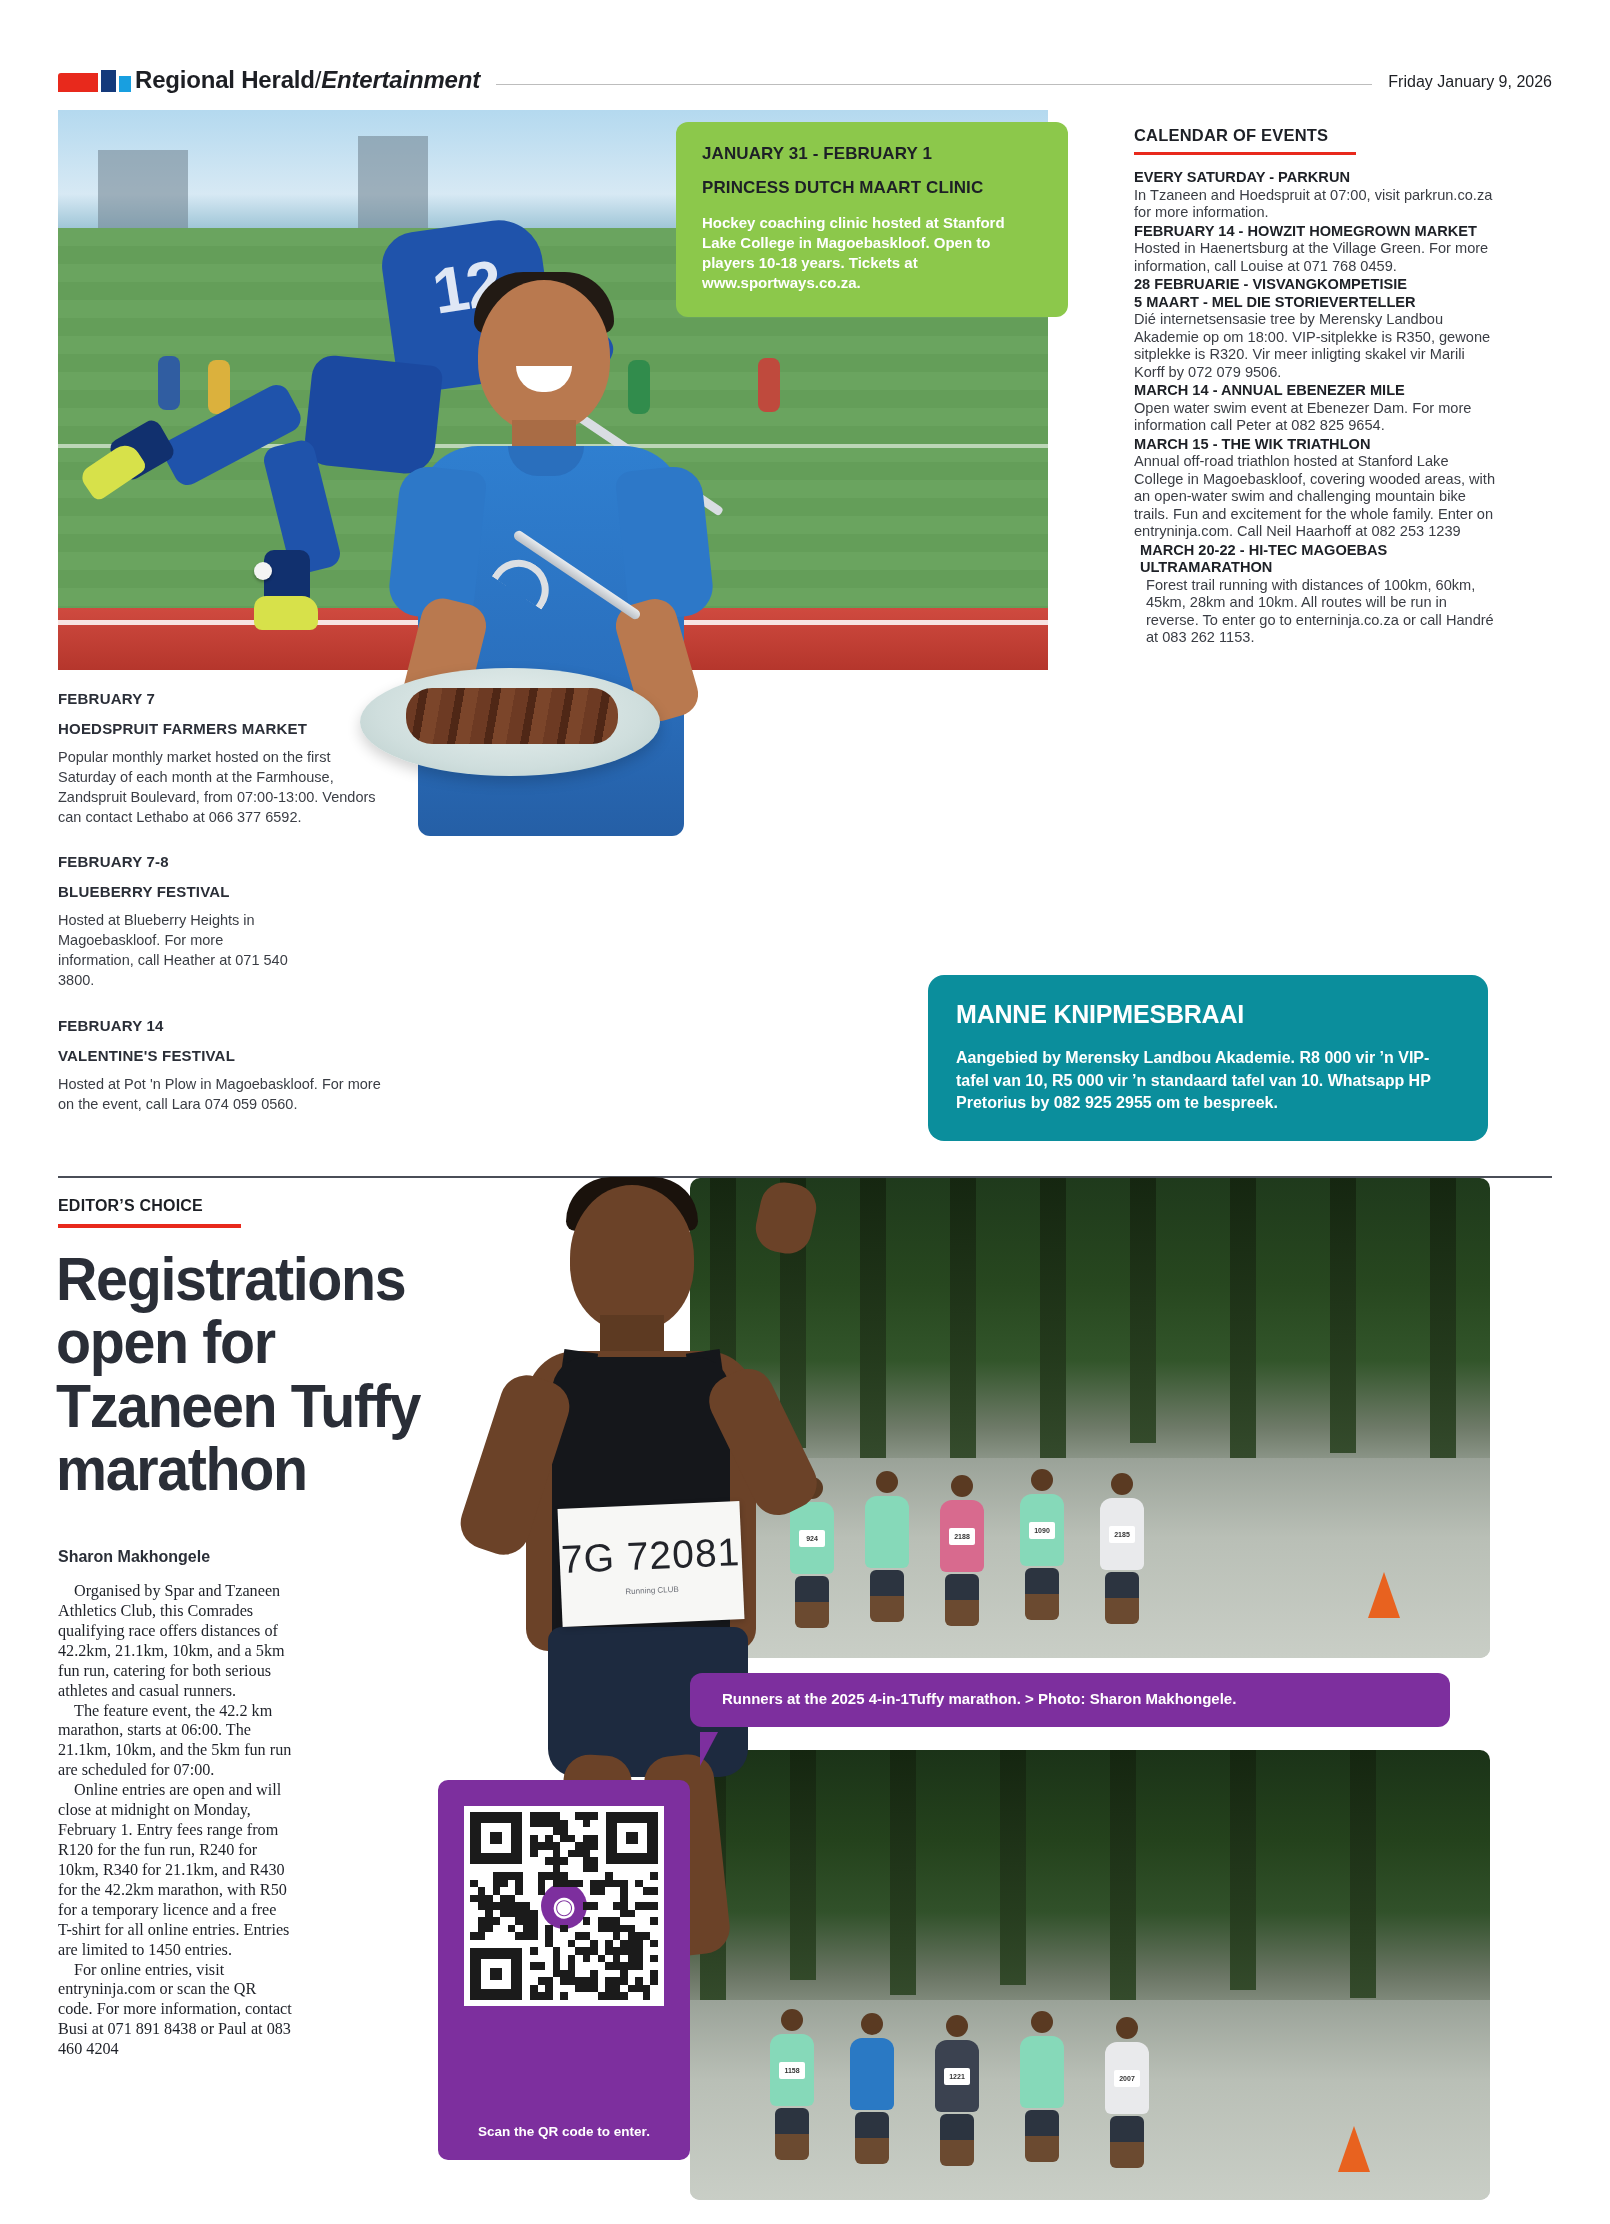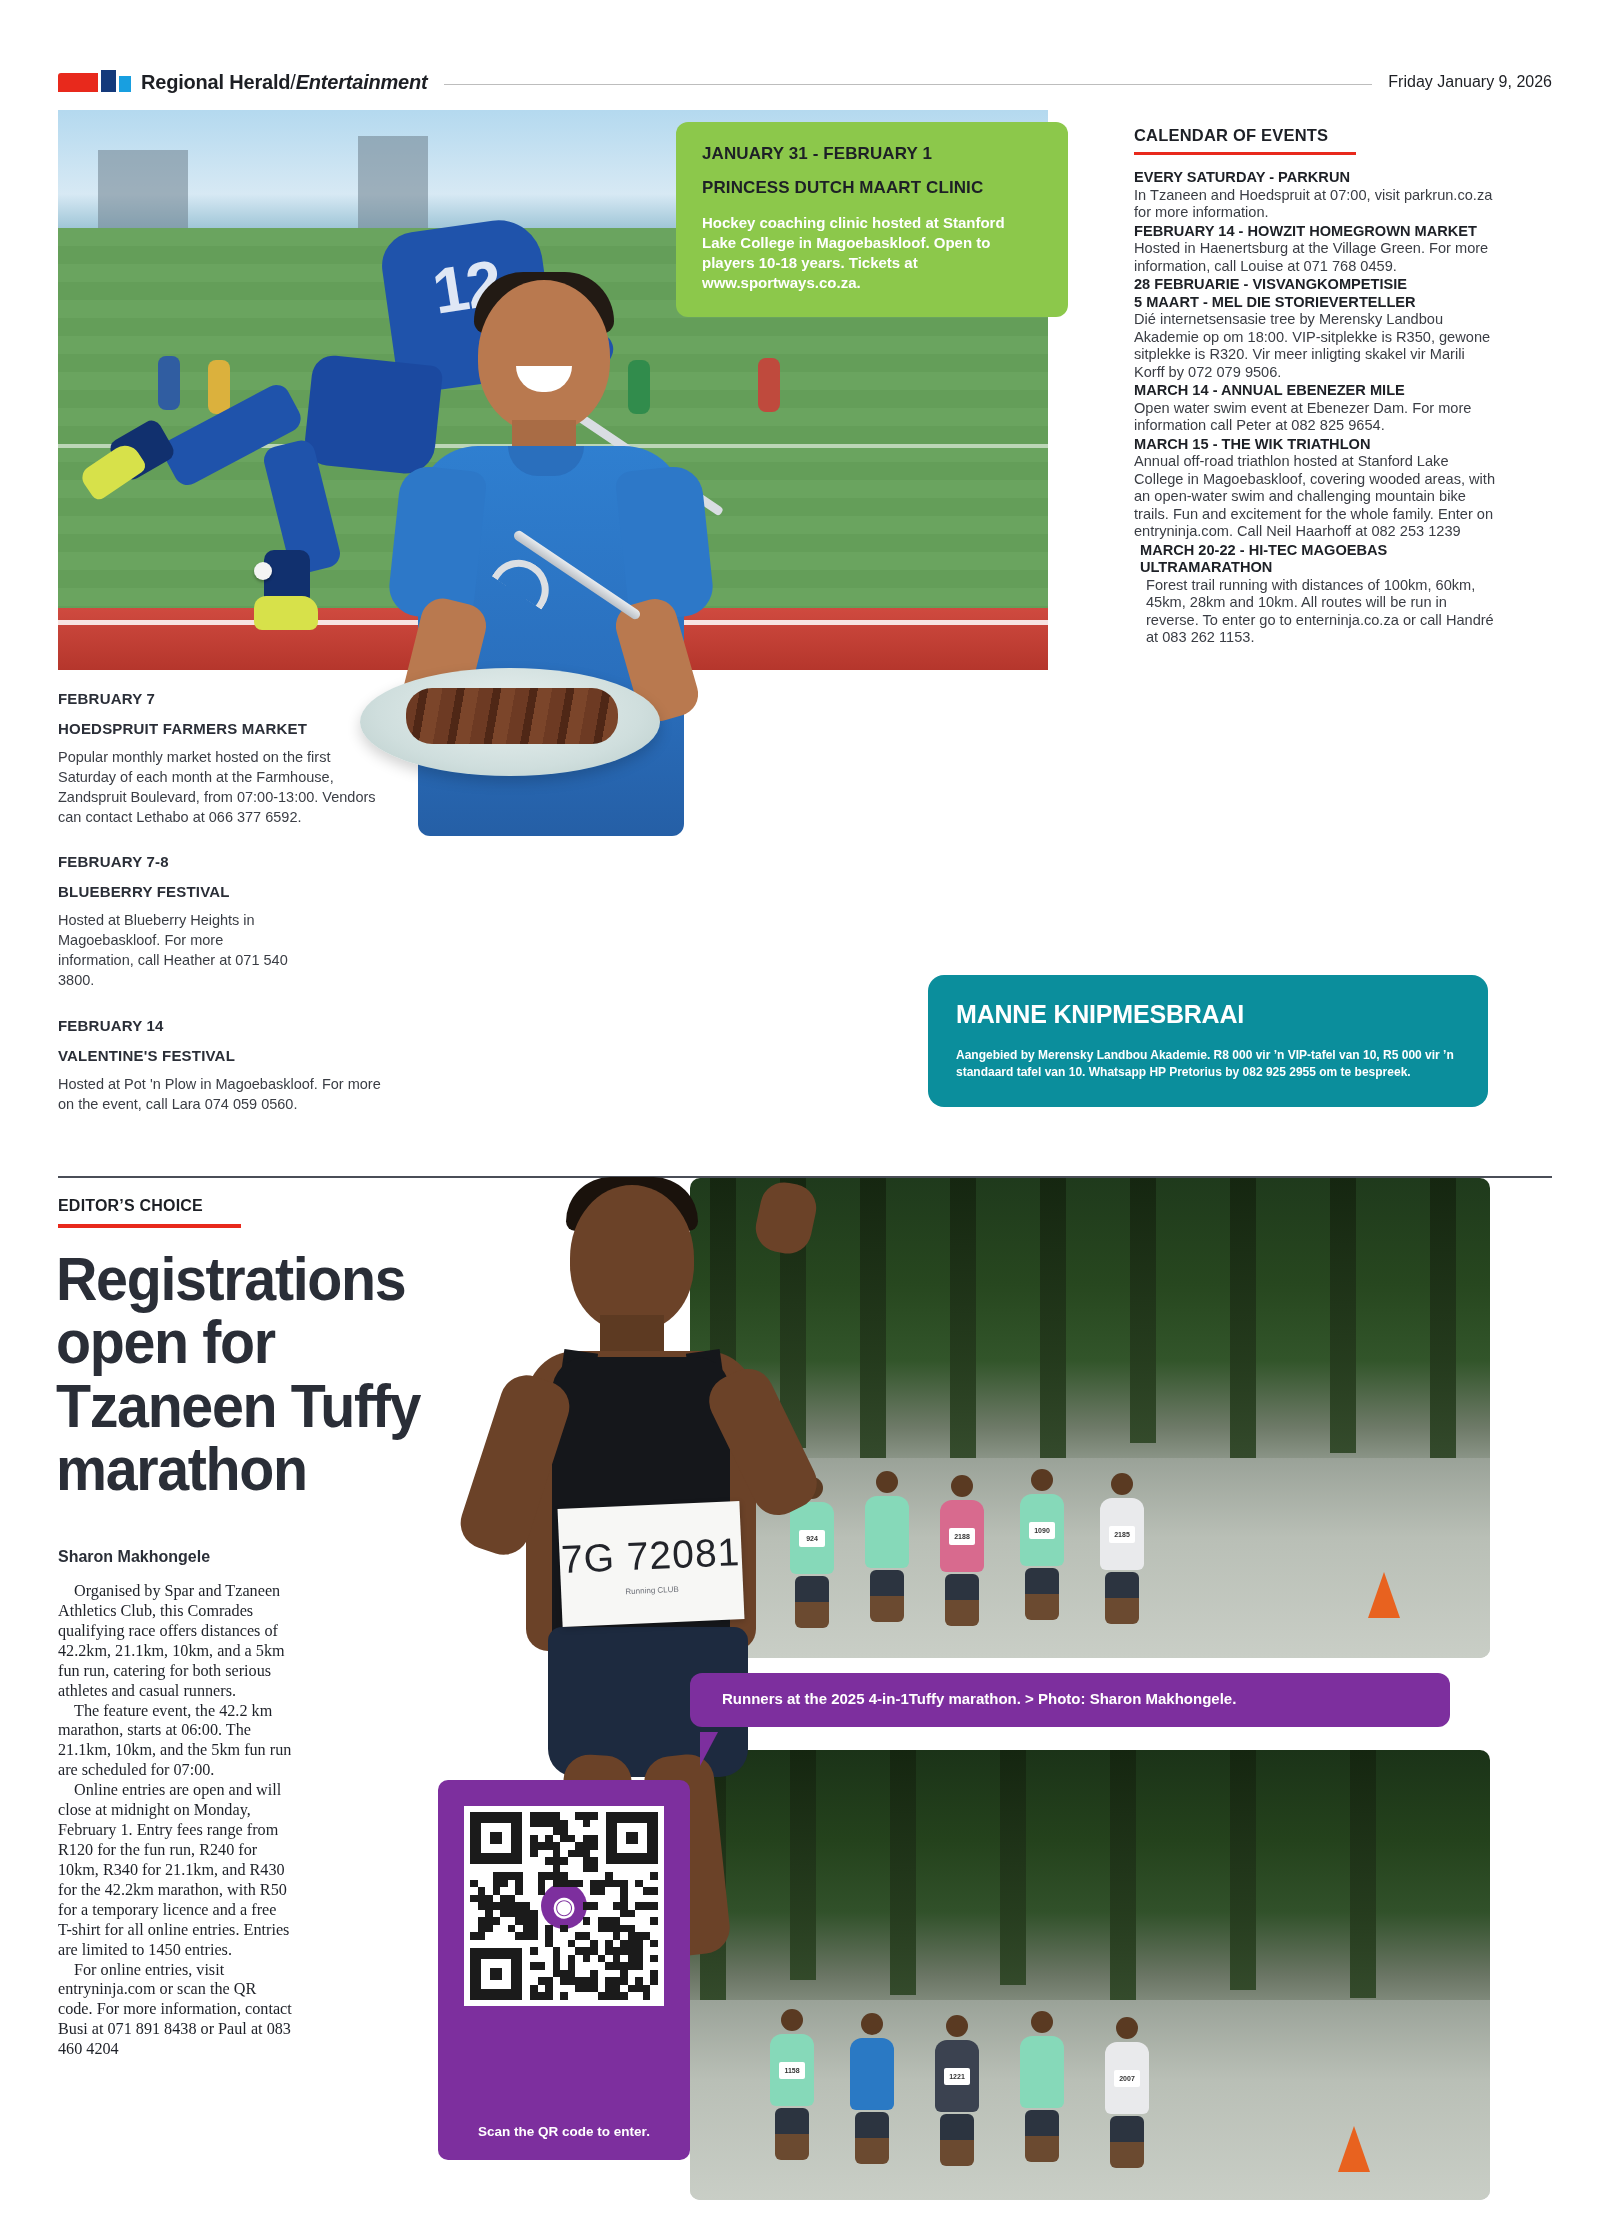--- a/index.html
+++ b/index.html
@@ -15,22 +15,22 @@
   .masthead {
     position: absolute;
     left: 58px; top: 60px; width: 1494px; height: 32px;
     display: flex; align-items: flex-end;
   }
   .logo-marks { display: flex; align-items: flex-end; gap: 3px; height: 22px; }
   .logo-red { width: 40px; height: 19px; background: #e8291c; border-radius: 3px 0 0 0; }
   .logo-navy { width: 15px; height: 22px; background: #143a7b; }
   .logo-cyan { width: 12px; height: 16px; background: #189fe0; }
   .mast-title {
-    font-size: 20px; font-weight: 700; color: #1d1f24;
-    margin-left: 10px; letter-spacing: -0.2px; line-height: 1;
+    font-size: 24px; font-weight: 700; color: #1d1f24;
+    margin-left: 4px; letter-spacing: -0.2px; line-height: 1;
     white-space: nowrap;
   }
   .mast-title .sep { font-weight: 400; color: #1d1f24; }
   .mast-title .section { font-weight: 800; font-style: italic; }
   .mast-rule {
     flex: 1; height: 1px; background: #bdbdbd; margin: 0 16px 7px 16px;
   }
   .mast-date {
     font-size: 16px; color: #1d1f24; white-space: nowrap;
     margin-bottom: 1px;
@@ -234,21 +234,21 @@
   }
   .card-teal .t-date {
     font-size: 25px; font-weight: 800; color: #ffffff; letter-spacing: -.2px;
     line-height: 1.2;
   }
   .card-teal .t-title {
     font-size: 25px; font-weight: 800; color: #ffffff; letter-spacing: -.2px;
     line-height: 1.2; margin-bottom: 18px;
   }
   .card-teal .t-body {
-    font-size: 12px; font-weight: 700; color: #ffffff; line-height: 1.42;
+    font-size: 16px; font-weight: 700; color: #ffffff; line-height: 1.42;
   }
 
   
   .ec-divider {
     position: absolute; left: 58px; top: 1176px; width: 1494px; height: 2px;
     background: #4a4e57;
   }
   .ec-label {
     position: absolute; left: 58px; top: 1197px;
     font-size: 16px; font-weight: 800; color: #1d2026; letter-spacing: .2px;

